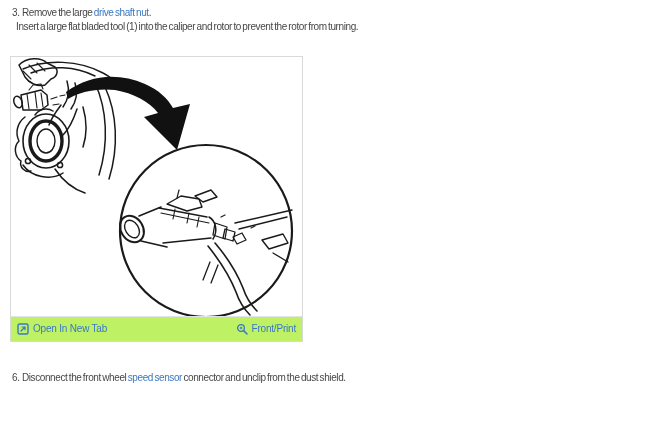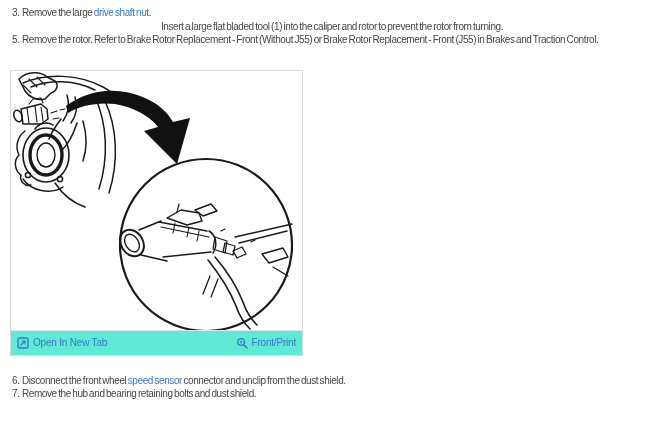--- a/index.html
+++ b/index.html
@@ -6,55 +6,54 @@
   body{
     width:650px;height:431px;overflow:hidden;background:#ffffff;
     font-family:"Liberation Sans",sans-serif;
     font-size:10px;line-height:13.5px;
     letter-spacing:-0.4px;word-spacing:-1px;
     color:#474747;
   }
   .page{padding-top:6px;}
   .steps{padding:0 2px;}
   .step{text-indent:10px;}
-  .step-note{text-indent:14px;text-align:center;}
+  .step-note{text-indent:14px;}
   .step-num{padding-right:1px;}
   a.inline-link{color:#3b78c3;text-decoration:none;cursor:pointer;}
   
   .figure{
     margin:23px 0 0 10px;
     width:291px;
     border:1px solid #d9d9d9;
     background:#ffffff;
   }
   .figure-image{width:291px;height:259px;position:relative;overflow:hidden;}
   .figure-image svg{position:absolute;left:0;top:0;}
   .figure-toolbar{
-    height:25px;background:#5eead4;border-top:1px solid #e3e3e3;
+    height:25px;background:#bef264;border-top:1px solid #e3e3e3;
     display:flex;align-items:center;justify-content:space-between;
     padding:0 6px;box-sizing:border-box;
   }
   .toolbar-link{
     display:flex;align-items:center;gap:4px;
     color:#3b78c3;text-decoration:none;cursor:pointer;
     letter-spacing:-0.2px;word-spacing:0;
   }
   .toolbar-link svg{display:block;}
-  .bottom-steps{margin-top:18px;}
+  .bottom-steps{margin-top:29px;}
   .ink{stroke:#1a1a1a;fill:none;stroke-linecap:round;stroke-linejoin:round;}
 </style>
 </head>
 <body>
 
 <div class="page">
 
   <div class="steps">
     <div class="step"><span class="step-num">3.</span> <span>Remove the large </span><a class="inline-link">drive shaft nut</a><span>.</span></div>
     <div class="step-note">Insert a large flat bladed tool (1) into the caliper and rotor to prevent the rotor from turning.</div>
-    <div class="step"><span class="step-num">5.</span> <span>Remove the rotor. Refer to Brake Rotor Replacement - Front (Without J55) or Brake Rotor Replacement - Front (J55) in Brakes and Traction Control.</span></div>
   </div>
 
   <div class="figure">
     <div class="figure-image">
       <svg width="291" height="259" viewBox="0 0 291 259">
 
         <g class="ink" stroke-width="1.5">
 
           <path d="M12,12 C35,2 68,3 92,16 C100,20 106,26 110,32"></path>
           <path d="M20,16 C40,8 64,9 84,19"></path>
@@ -147,16 +146,15 @@
           <path d="M7.6,7.6 L11,11" stroke="#3b78c3" stroke-width="1.5" stroke-linecap="round"></path>
           <path d="M3.7,5 H6.3 M5,3.7 V6.3" stroke="#3b78c3" stroke-width="1"></path>
         </svg>
         <span>Front/Print</span>
       </a>
     </div>
   </div>
 
   <div class="steps bottom-steps">
     <div class="step"><span class="step-num">6.</span> <span>Disconnect the front wheel </span><a class="inline-link">speed sensor</a><span> connector and unclip from the dust shield.</span></div>
-    <div class="step"><span class="step-num">7.</span> <span>Remove the hub and bearing retaining bolts and dust shield.</span></div>
   </div>
 
 </div>
 
 </body></html>

